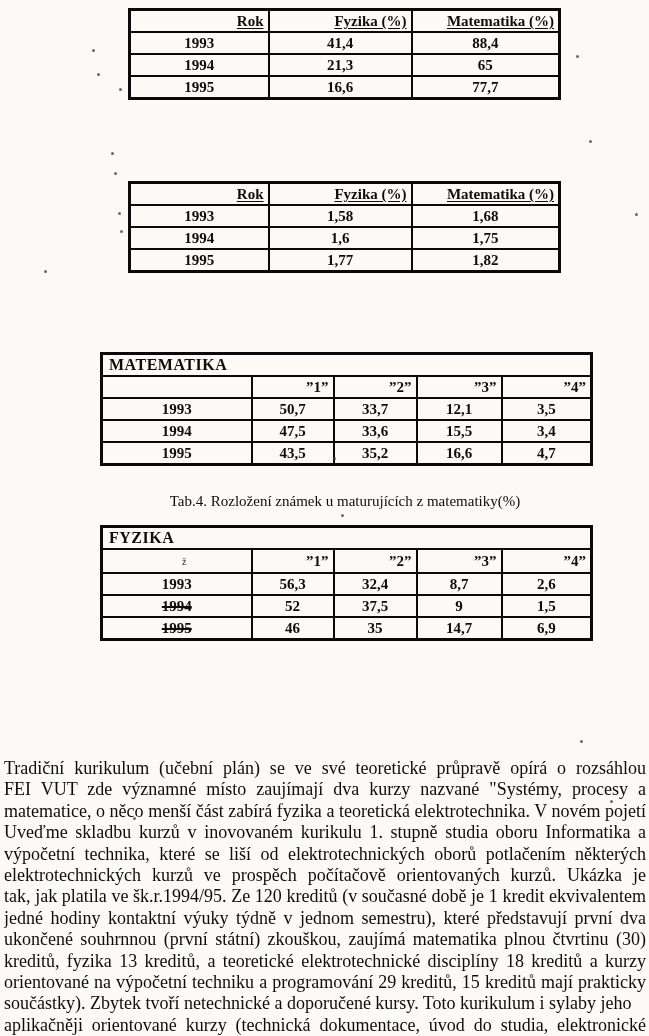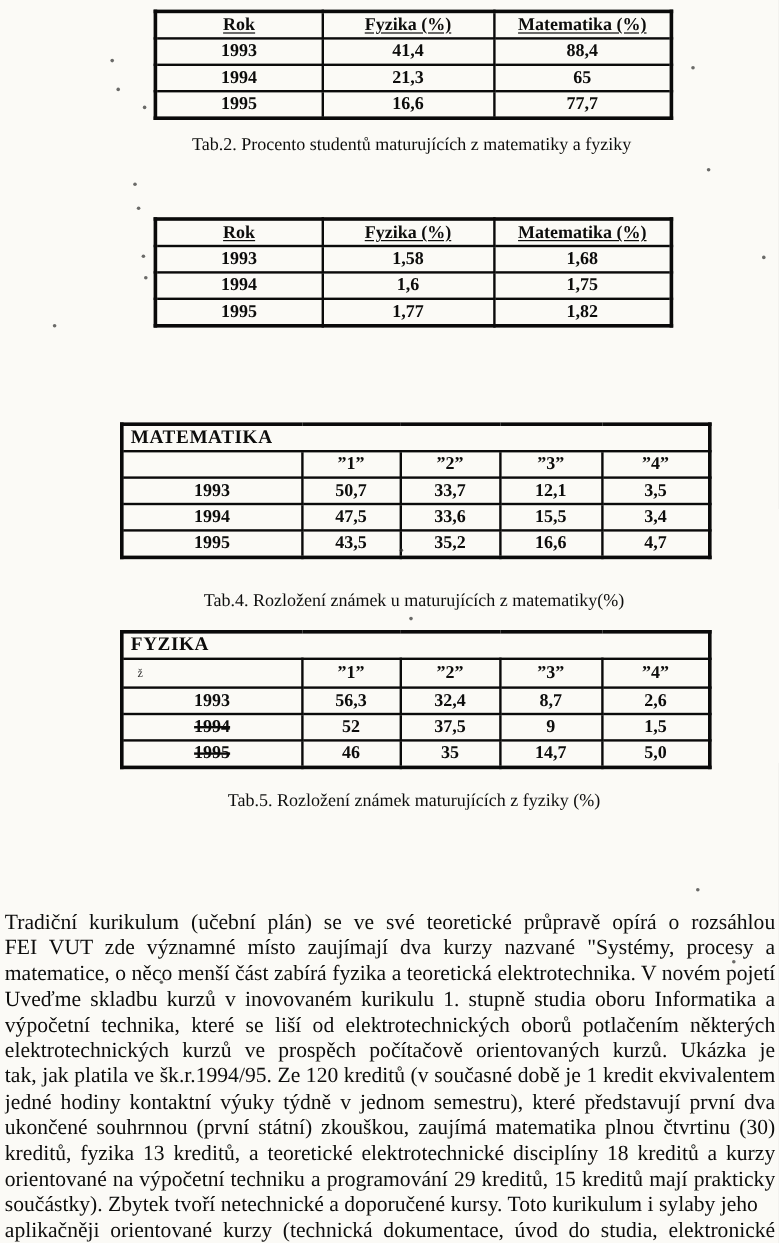--- a/index.html
+++ b/index.html
@@ -40,21 +40,21 @@
   #t2 { top: 352px; }
   #t3 { top: 525px; }
 
   .simple .head-row th { text-decoration: underline; text-underline-offset: 2px; }
   .title-row th {
     text-align: left;
     padding-left: 6px;
     font-size: 16px;
     letter-spacing: 0.5px;
   }
-  .head-row th { font-size: 15px; }
+  .head-row th { font-size: 15px; text-align: right; }
   td.struck { text-decoration: line-through; text-decoration-thickness: 2px; }
   .corner-mark {
     display: inline-block;
     font-size: 10px;
     font-weight: normal;
     color: #2a2a2a;
     transform: translateX(-60px);
   }
 
   
@@ -135,21 +135,20 @@
           <td>21,3</td>
           <td>65</td>
         </tr>
         <tr>
           <td>1995</td>
           <td>16,6</td>
           <td>77,7</td>
         </tr>
       </tbody>
     </table>
-  <div class="caption" id="cap0">Tab.2. Procento studentů maturujících z matematiky a fyziky</div>
 
   <table class="tbl simple" id="t1">
     <colgroup>
         <col style="width:139px">
         <col style="width:143px">
         <col style="width:148px">
       </colgroup>
   <tbody>
         <tr class="head-row">
           <th>Rok</th>
@@ -249,25 +248,24 @@
           <td>52</td>
           <td>37,5</td>
           <td>9</td>
           <td>1,5</td>
         </tr>
         <tr>
           <td class="struck">1995</td>
           <td>46</td>
           <td>35</td>
           <td>14,7</td>
-          <td>5,0</td>
-        </tr>
-      </tbody>
-    </table>
-  <div class="caption" id="cap3c">Tab.5. Rozložení známek maturujících z fyziky (%)</div>
+          <td>6,9</td>
+        </tr>
+      </tbody>
+    </table>
 
 
   <div class="para" id="para">
       <div class="pline">Tradiční kurikulum (učební plán) se ve své teoretické průpravě opírá o rozsáhlou přípravu v</div>
       <div class="pline">FEI VUT zde významné místo zaujímají dva kurzy nazvané "Systémy, procesy a signály".</div>
       <div class="pline">matematice, o něco menší část zabírá fyzika a teoretická elektrotechnika. V novém pojetí na</div>
       <div class="pline">Uveďme skladbu kurzů v inovovaném kurikulu 1. stupně studia oboru Informatika a</div>
       <div class="pline">výpočetní technika, které se liší od elektrotechnických oborů potlačením některých</div>
       <div class="pline">elektrotechnických kurzů ve prospěch počítačově orientovaných kurzů. Ukázka je uvedena</div>
       <div class="pline">tak, jak platila ve šk.r.1994/95. Ze 120 kreditů (v současné době je 1 kredit ekvivalentem</div>

